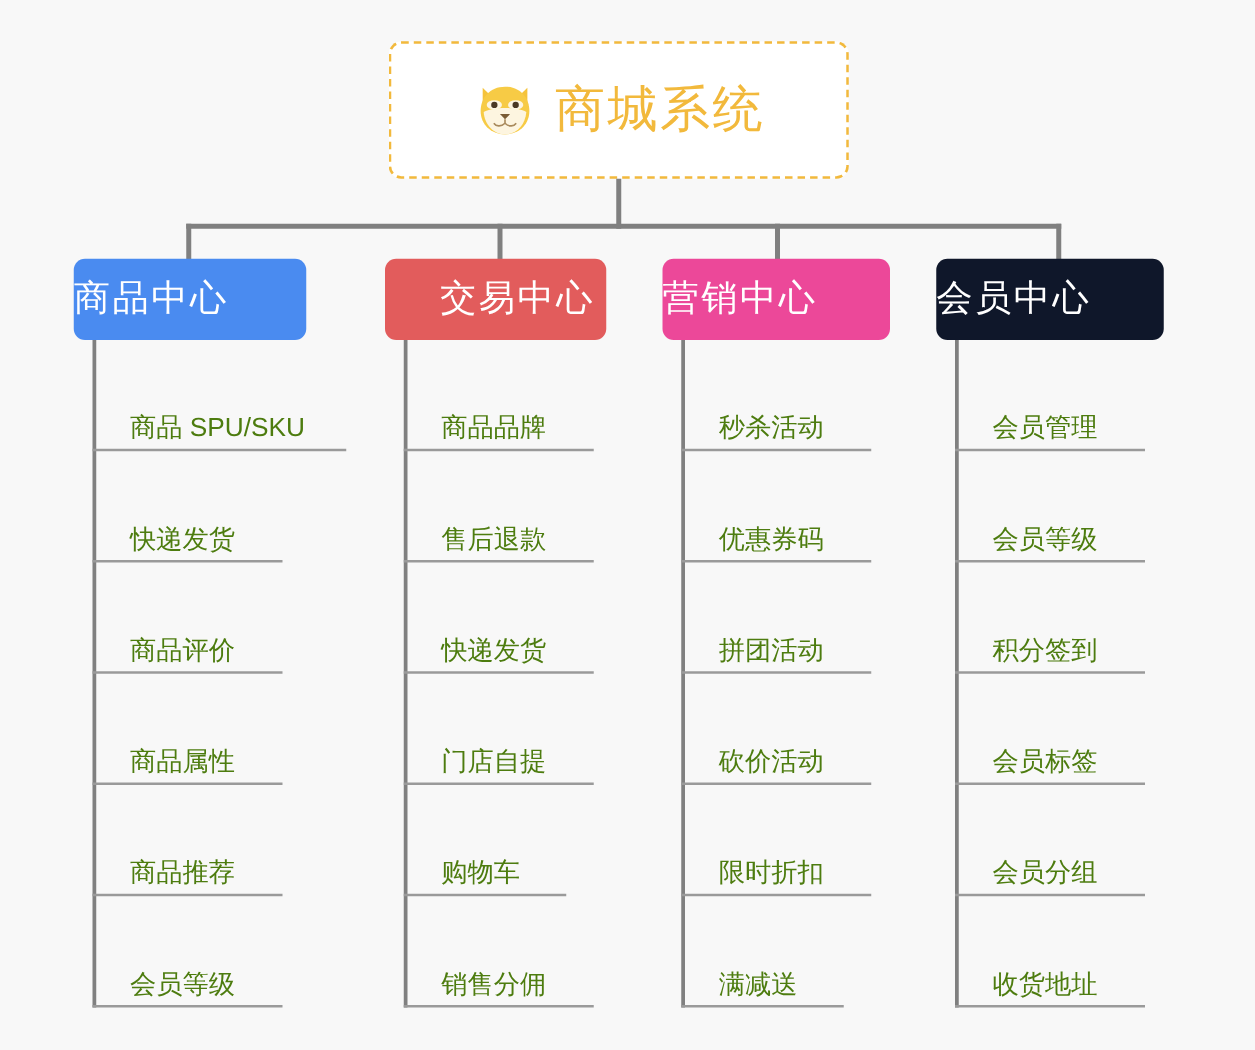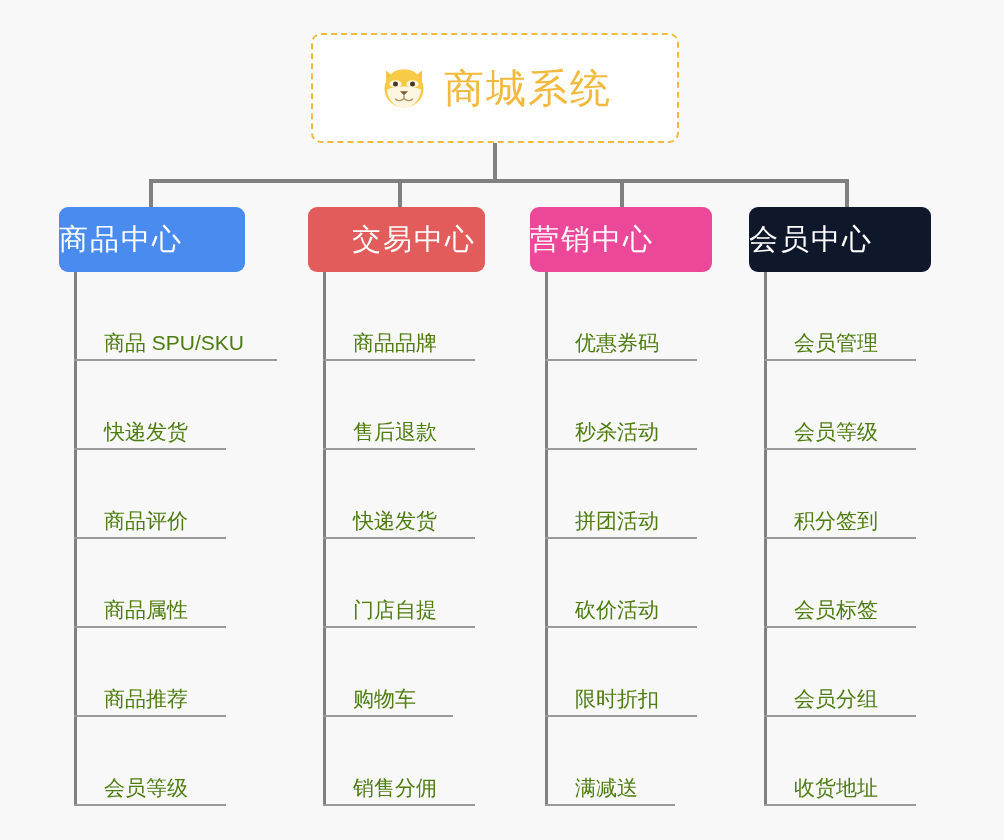--- a/index.html
+++ b/index.html
@@ -219,25 +219,25 @@
   </div>
 
   <div class="column" style="left:530px; width:200px;">
     <div class="col-header" style="width:182px; background:#ec4899;">
       <span class="col-header-label">营销中心</span>
     </div>
     <ul class="leaf-list">
       <div class="leaf-trunk"></div>
       <li class="leaf-item">
         <span class="leaf-underline" style="width:152px;"></span>
+        <span class="leaf-label">秒杀活动</span>
+      </li>
+      <li class="leaf-item">
+        <span class="leaf-underline" style="width:152px;"></span>
         <span class="leaf-label">优惠券码</span>
-      </li>
-      <li class="leaf-item">
-        <span class="leaf-underline" style="width:152px;"></span>
-        <span class="leaf-label">秒杀活动</span>
       </li>
       <li class="leaf-item">
         <span class="leaf-underline" style="width:152px;"></span>
         <span class="leaf-label">拼团活动</span>
       </li>
       <li class="leaf-item">
         <span class="leaf-underline" style="width:152px;"></span>
         <span class="leaf-label">砍价活动</span>
       </li>
       <li class="leaf-item">

